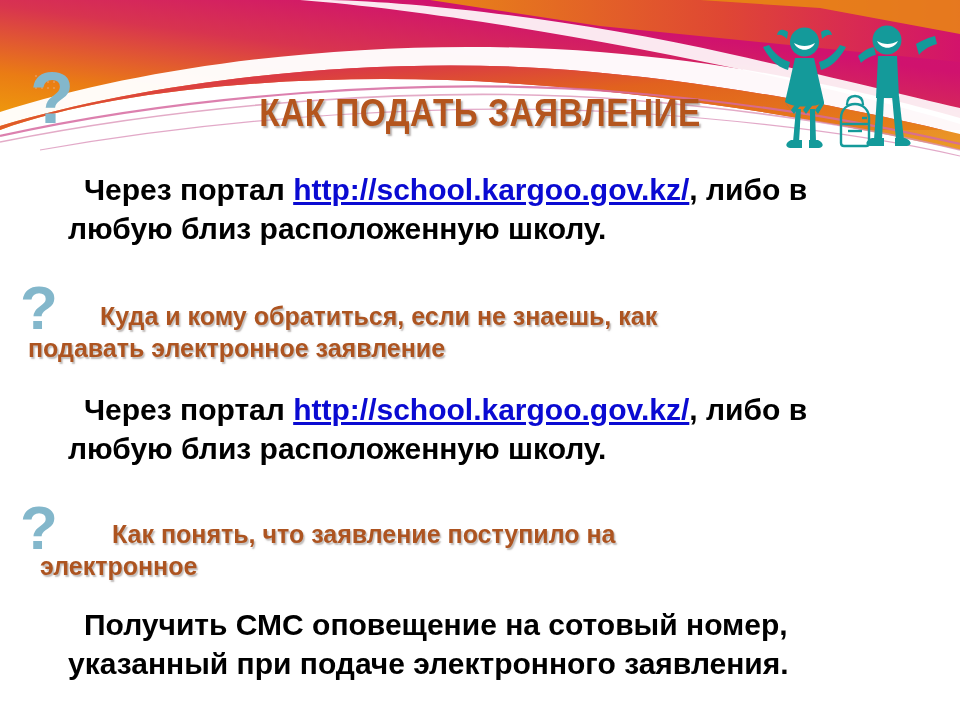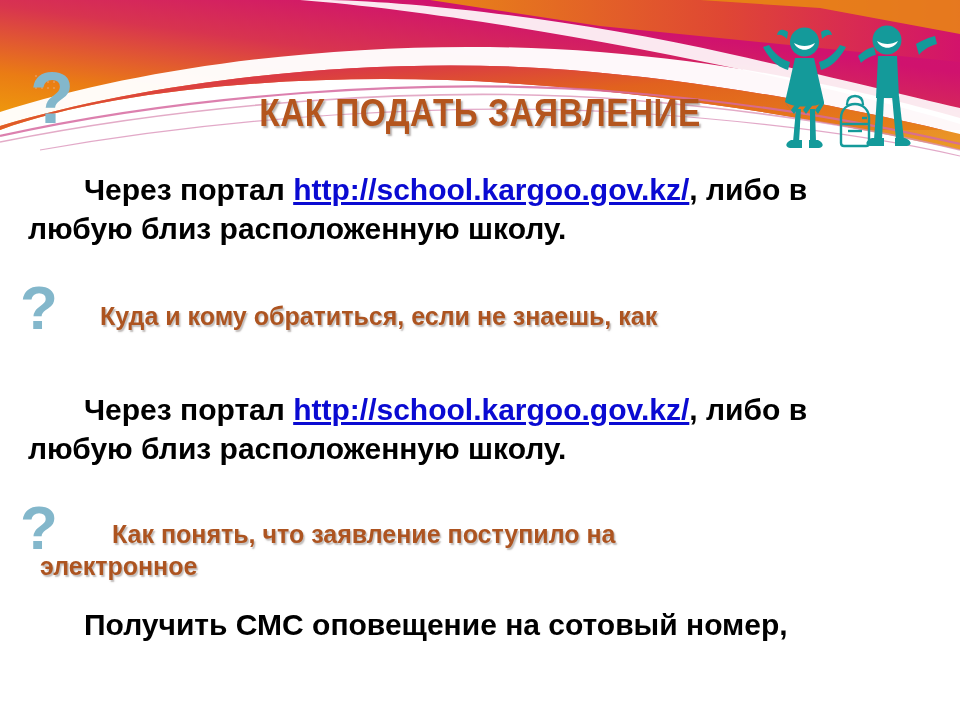--- a/index.html
+++ b/index.html
@@ -83,20 +83,21 @@
     font-weight: bold;
     font-size: 30px;
     line-height: 1.30;
     color: #000000;
     text-align: justify;
     text-justify: inter-word;
     text-indent: 56px;
   }
   .para .tail {
     text-indent: 0;
+    margin-left: 40px;
   }
 
   .link {
     color: #0a0ad2;
     text-decoration: underline;
     font-weight: bold;
   }
 
   .heading {
     position: absolute;
@@ -245,30 +246,32 @@
   <div class="qmark qmark-top">?</div>
 
   <div class="para" id="para-1">
     <span>Через портал </span><a class="link" href="#">http://school.kargoo.gov.kz/</a><span>,  либо в</span>
     <div class="tail">любую близ расположенную школу.</div>
   </div>
 
   <div class="qmark qmark-2">?</div>
   <div class="heading" id="heading-1">
     <span>Куда и кому обратиться, если не знаешь, как</span>
+    <div style="text-indent:0">подавать электронное заявление</div>
   </div>
 
   <div class="para" id="para-2">
     <span>Через портал </span><a class="link" href="#">http://school.kargoo.gov.kz/</a><span>,  либо в</span>
     <div class="tail">любую близ расположенную школу.</div>
   </div>
 
   <div class="qmark qmark-3">?</div>
   <div class="heading" id="heading-2">
     <span>Как понять, что заявление поступило на</span>
     <div style="text-indent:0">электронное</div>
   </div>
 
   <div class="para" id="para-3">
     <span>Получить СМС оповещение на сотовый номер,</span>
+    <div class="tail">указанный при подаче электронного заявления.</div>
   </div>
 
 </div>
 
 </body></html>

